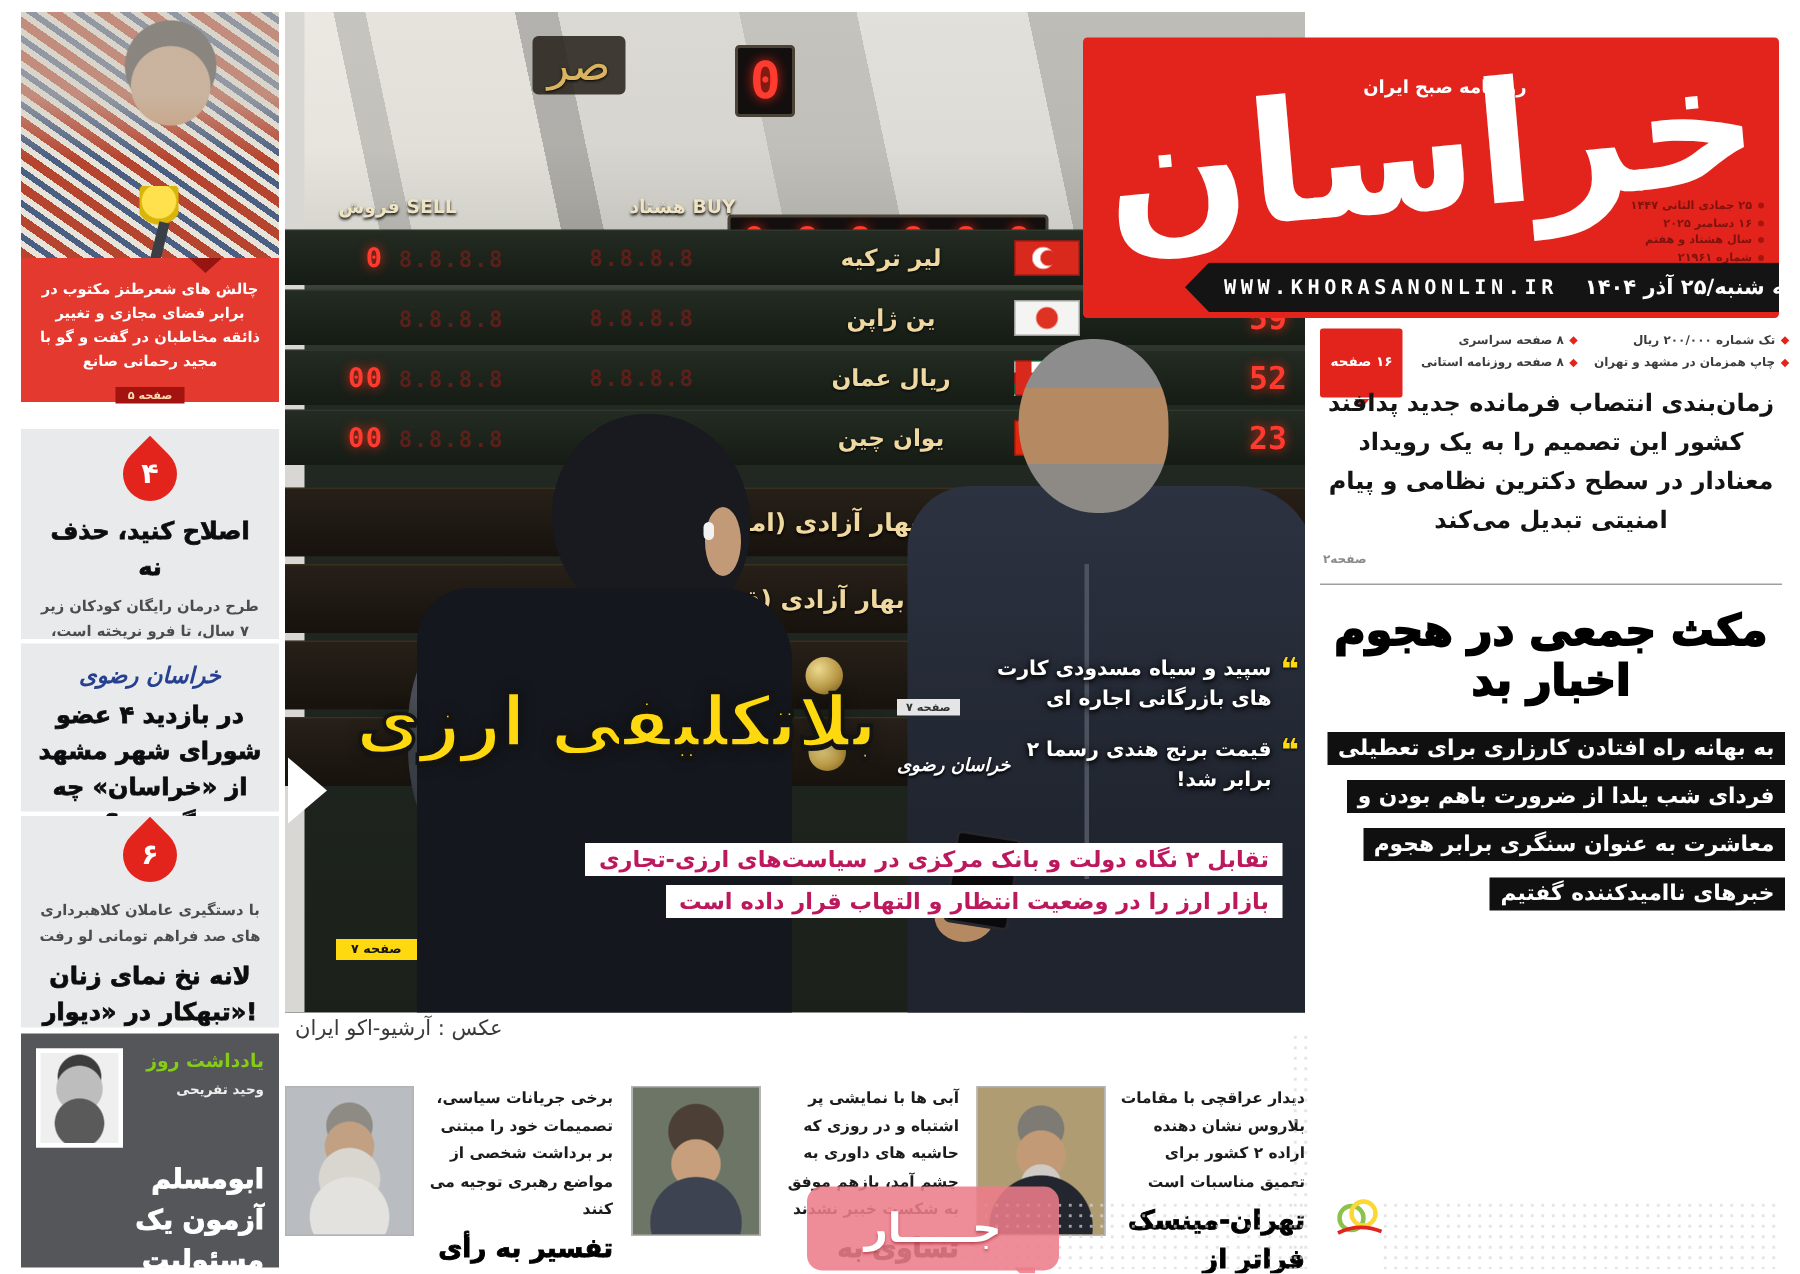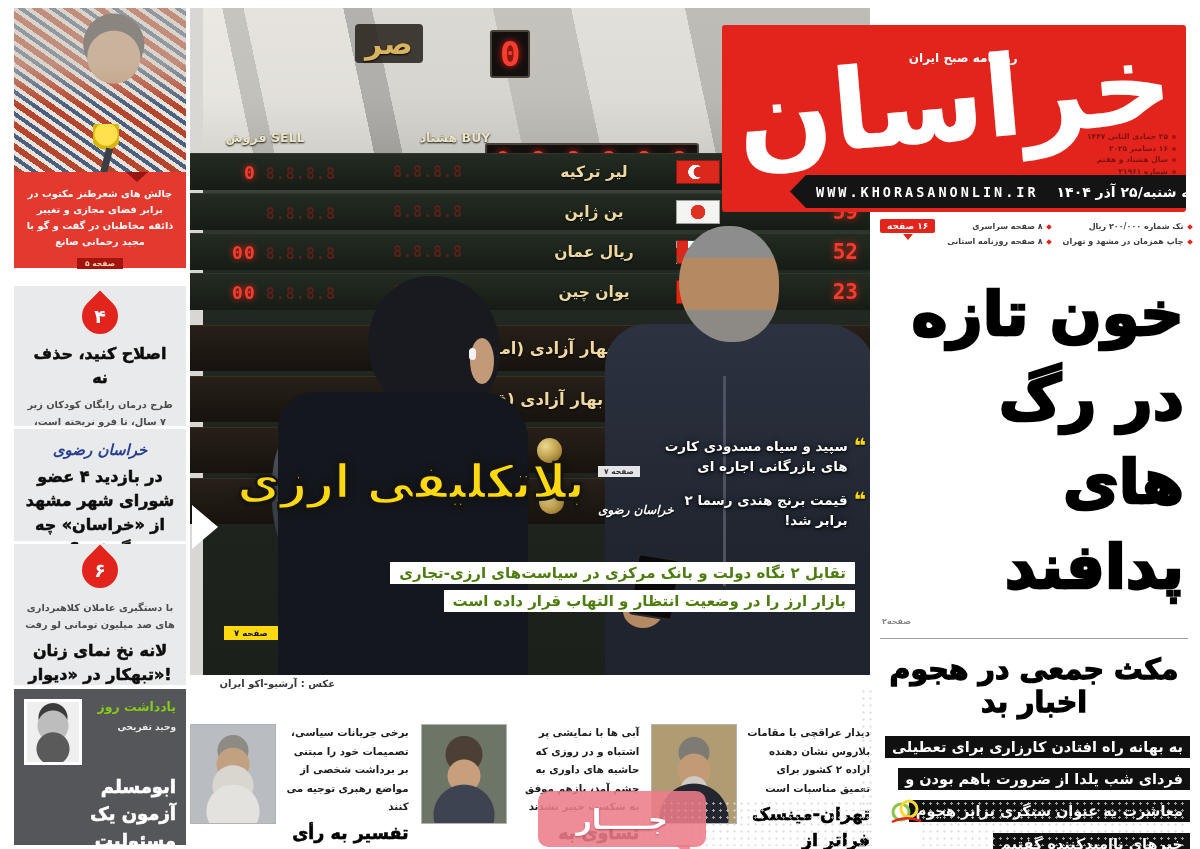--- a/index.html
+++ b/index.html
@@ -48,21 +48,21 @@
       radial-gradient(circle at 50% 40%, #bdbdbd 0 15px, transparent 16px),
       radial-gradient(circle at 50% 26%, #3c3c3c 0 14px, transparent 15px), #efefef;
       border:3px solid #fff; }
   .note-title { text-align:right; font-size:18px; font-weight:bold; -webkit-text-stroke:.6px #fff; line-height:1.5; margin-top:8px; }
 
   
   .photo { position:absolute; left:190px; top:8px; width:680px; height:667px; background:linear-gradient(180deg,#d6d4cf 0,#b9b9b2 90px,#454e43 150px,#222922 260px,#1b211a 100%); overflow:hidden; }
   .glass { position:absolute; top:0; left:0; width:100%; height:150px;
       background:linear-gradient(78deg, #efece6 0 9%, #c4c2bd 9% 12%, #e9e6e0 12% 26%, #aeaca8 26% 30%, #dcdad5 30% 47%, #c2c0bb 47% 58%, #e4e2dd 58% 74%, #bab8b3 74% 100%); opacity:.85; }
   .wallstrip { position:absolute; left:0; top:0; width:13px; height:100%; background:#d9d7d3; }
-  .sarrafi { position:absolute; left:165px; top:16px; padding:2px 10px; color:#d9b45e; font-size:30px; font-weight:bold; background:#27221add; border-radius:4px; text-shadow:0 1px 2px #000; }
+  .sarrafi { position:absolute; left:165px; top:16px; padding:2px 10px; color:#d9b45e; font-size:30px; font-weight:normal; background:#27221add; border-radius:4px; text-shadow:0 1px 2px #000; }
   .ledpanel { position:absolute; background:#140f0f; border:2px solid #4a4236; border-radius:3px; padding:2px 8px; }
   .led { font-family:"DejaVu Sans Mono", monospace; font-weight:bold; }
   .lit { color:#ff3b30; text-shadow:0 0 7px rgba(255,44,24,.85); }
   .dim { color:#5c1f1a; text-shadow:none; }
   .lp1 { left:300px; top:22px; font-size:34px; }
   .lp2 { left:295px; top:88px; font-size:26px; letter-spacing:2px;margin-top:47px; }
   .lp3 { left:588px; top:88px; font-size:26px; }
 
   .fx-head { position:absolute; left:0; top:122px; width:680px; display:flex; color:#eee3c2; font-size:12.5px; font-weight:bold; text-shadow:0 1px 2px #000; }
   .fx-head .h1 { width:150px; text-align:center; }
@@ -105,44 +105,44 @@
   .person-r .head { position:absolute; left:74px; top:0; width:100px; height:116px; border-radius:50% 50% 46% 54%; background:linear-gradient(180deg,#8d8d8d 0 28%, #b58a63 28% 72%, #8d8a86 72%); }
   .person-r .body { position:absolute; left:0; top:98px; width:100%; height:352px; background:linear-gradient(180deg,#2c3240,#1f242e 70%); border-radius:42px 52px 0 0; }
   .person-r .zip { position:absolute; left:118px; top:150px; width:3px; height:210px; background:#4d5260; }
   .person-r .hand { position:absolute; left:18px; top:368px; width:40px; height:34px; background:#b58a63; border-radius:50%; }
   .person-r .phone { position:absolute; left:28px; top:330px; width:44px; height:62px; background:#0a0a0c; border:2px solid #26262b; transform:rotate(9deg); border-radius:4px; }
 
   .ph-arrow { position:absolute; left:2px; top:497px; width:0; height:0; border-top:22px solid transparent; border-bottom:22px solid transparent; border-left:26px solid #fff; z-index:5; }
   .ph-headline { position:absolute; left:6px; top:446px; width:430px; text-align:center; z-index:5;
       color:#ffd910; font-size:47px; font-weight:bold; -webkit-text-stroke:2.4px #141414; text-shadow:0 3px 0 #141414, 0 0 10px rgba(0,0,0,.4); direction:rtl; }
   .ph-sub { position:absolute; left:60px; top:548px; width:605px; text-align:right; direction:rtl; z-index:5; }
-  .ph-sub span { display:inline-block; background:#fff; color:#4d7c0f; font-size:15px; font-weight:bold; padding:2px 9px; margin-top:6px; }
+  .ph-sub span { display:inline-block; background:#fff; color:#be185d; font-size:15px; font-weight:bold; padding:2px 9px; margin-top:6px; }
   .ph-page { position:absolute; left:34px; top:618px; background:#ffd910; color:#141414; font-size:8.5px; font-weight:bold; padding:2px 10px; z-index:5; }
   .quotes { position:absolute; left:408px; top:428px; width:268px; z-index:5; direction:rtl; }
   .q-row { display:flex; align-items:flex-start; gap:6px; margin-bottom:13px; }
   .q-mark { color:#ffd910; font-size:21px; font-weight:bold; line-height:1; text-shadow:0 1px 2px #000; flex:none; }
   .q-text { color:#fff; font-size:13.5px; font-weight:bold; line-height:1.5; text-shadow:0 1px 3px #000, 0 0 6px rgba(0,0,0,.7); }
   .q-page { background:rgba(245,245,245,.92); color:#333; font-size:7.5px; font-weight:bold; padding:1px 6px; align-self:flex-end; flex:none; }
   .q-logo { color:#fff; font-size:12px; font-style:italic; font-weight:bold; text-shadow:0 1px 2px #000; flex:none; align-self:center; letter-spacing:-1px; }
-  .credit { position:absolute; left:195px; top:678px; width:140px; text-align:right; direction:rtl; font-size:10px; font-weight:bold; color:#3a3a3a; }
+  .credit { position:absolute; left:195px; top:678px; width:140px; text-align:right; direction:rtl; font-size:14px; font-weight:normal; color:#3a3a3a; }
 
   
   .masthead { position:absolute; left:722px; top:25px; width:464px; height:187px; background:#e2241c; border-radius:3px; z-index:10; }
   .mh-tagline { position:absolute; left:32%; top:26px; width:40%; text-align:center; color:#fff; font-size:12px; font-weight:bold; direction:rtl; }
   .mh-logo { position:absolute; left:14px; top:4px; color:#fff; font-size:112px; font-weight:bold; line-height:1.3; transform:rotate(-5deg); letter-spacing:-4px; }
   .mh-info { position:absolute; right:10px; top:106px; text-align:right; direction:rtl; font-size:7.5px; font-weight:bold; color:#7e120c; line-height:1.55; }
   .mh-info .d { display:inline-block; width:4px; height:4px; background:#a8140c; border-radius:50%; margin-left:4px; vertical-align:middle; }
   .mh-bar { position:absolute; left:68px; right:0; bottom:4px; height:33px; background:#141414; display:flex; align-items:center;
       clip-path:polygon(0 50%, 16px 0, 100% 0, 100% 100%, 16px 100%); }
   .mh-url { color:#fff; font-size:13.5px; font-weight:bold; letter-spacing:3px; padding-left:26px; font-family:"DejaVu Sans Mono", monospace; }
   .mh-swoosh { width:4px; height:46px; background:#fff; transform:rotate(28deg); margin-left:14px; border-radius:3px; }
   .mh-date { margin-left:auto; color:#fff; font-size:14px; font-weight:bold; direction:rtl; padding:0 10px 0 4px; white-space:nowrap; }
 
   .pages-row { position:absolute; left:880px; top:219px; width:306px; display:flex; flex-direction:row-reverse; gap:12px; direction:rtl; align-items:flex-start; }
-  .pg-badge { background:#e2241c; color:#fff; font-size:9px; font-weight:bold; padding:2px 7px; border-radius:2px; position:relative; flex:none; }
+  .pg-badge { background:#e2241c; color:#fff; font-size:9px; font-weight:bold; padding:18px 7px; border-radius:2px; position:relative; flex:none; }
   .pg-badge::after { content:""; position:absolute; left:50%; bottom:-7px; margin-left:-5px; border-left:5px solid transparent; border-right:5px solid transparent; border-top:6px solid #e2241c; }
   .pg-group { font-size:8px; font-weight:bold; color:#3c3c3c; line-height:1.9; text-align:right; white-space:nowrap; }
   .pg-group .d { display:inline-block; width:4px; height:4px; background:#e2241c; transform:rotate(45deg); margin-left:4px; vertical-align:middle; }
 
   
   .rcol { position:absolute; left:878px; top:256px; width:312px; direction:rtl; }
   .lead-kicker { font-size:16px; font-weight:bold; color:#141414; text-align:center; line-height:1.62; }
   .lead-hl { margin-top:16px; text-align:right; padding-right:6px; color:#000; font-size:61px; font-weight:bold; line-height:1.38; -webkit-text-stroke:2.6px #000; letter-spacing:-1px; }
   .lead-page { text-align:left; font-size:8px; color:#8a8a8a; font-weight:bold; margin:8px 4px 0; }
   .r-div { border-top:1px solid #9f9f9f; margin:12px 2px 14px; }
@@ -195,21 +195,21 @@
     <div class="sb-t">طرح درمان رایگان کودکان زیر ۷ سال، تا فرو نریخته است، لازم است زیرساخت هایش فراهم شود</div>
   </div>
 
   <div class="sb sb-gray sb-g2" style="position:absolute;">
     <div class="razavi-logo">خراسان رضوی</div>
     <div class="sb-h">در بازدید ۴ عضو شورای شهر مشهد از «خراسان» چه گذشت؟</div>
   </div>
 
   <div class="sb sb-gray sb-g3" style="position:absolute;">
     <span class="num-pin"><span>۶</span></span>
-    <div class="sb-t">با دستگیری عاملان کلاهبرداری های صد میلیون تومانی لو رفت</div>
+    <div class="sb-t">با دستگیری عاملان کلاهبرداری های صد فراهم تومانی لو رفت</div>
     <div class="sb-h">لانه نخ نمای زنان تبهکار در «دیوار»!</div>
   </div>
 
   <div class="sb sb-dark" style="position:absolute;">
     <div class="note-row">
       <div class="note-meta">
         <div class="note-label">یادداشت روز</div>
         <div class="note-author">وحید تفریحی</div>
       </div>
       <div class="note-photo"></div>
@@ -355,25 +355,21 @@
       <div><span class="d"></span><span>۸ صفحه سراسری</span></div>
       <div><span class="d"></span><span>۸ صفحه روزنامه استانی</span></div>
     </div>
     <div class="pg-group">
       <div><span class="d"></span><span>تک شماره ۲۰۰/۰۰۰ ریال</span></div>
       <div><span class="d"></span><span>چاپ همزمان در مشهد و تهران</span></div>
     </div>
   </div>
 
   <div class="rcol">
-    <div class="lead-hl">
-      <div>خون تازه</div>
-      <div>در رگ های</div>
-      <div>پدافند</div>
-    </div>
+    <div class="lead-kicker">زمان‌بندی انتصاب فرمانده جدید پدافند کشور این تصمیم را به یک رویداد معنادار در سطح دکترین نظامی و پیام امنیتی تبدیل می‌کند</div>
     <div class="lead-page">صفحه۲</div>
     <div class="r-div"></div>
     <div class="yalda-title">مکث جمعی در هجوم اخبار بد</div>
     <div class="yalda-sub">
       <span>به بهانه راه افتادن کارزاری برای تعطیلی فردای شب یلدا از ضرورت باهم بودن و معاشرت به عنوان سنگری برابر هجوم خبرهای ناامیدکننده گفتیم</span>
     </div>
   </div>
 
   <div class="teasers">
     <div class="teaser">

